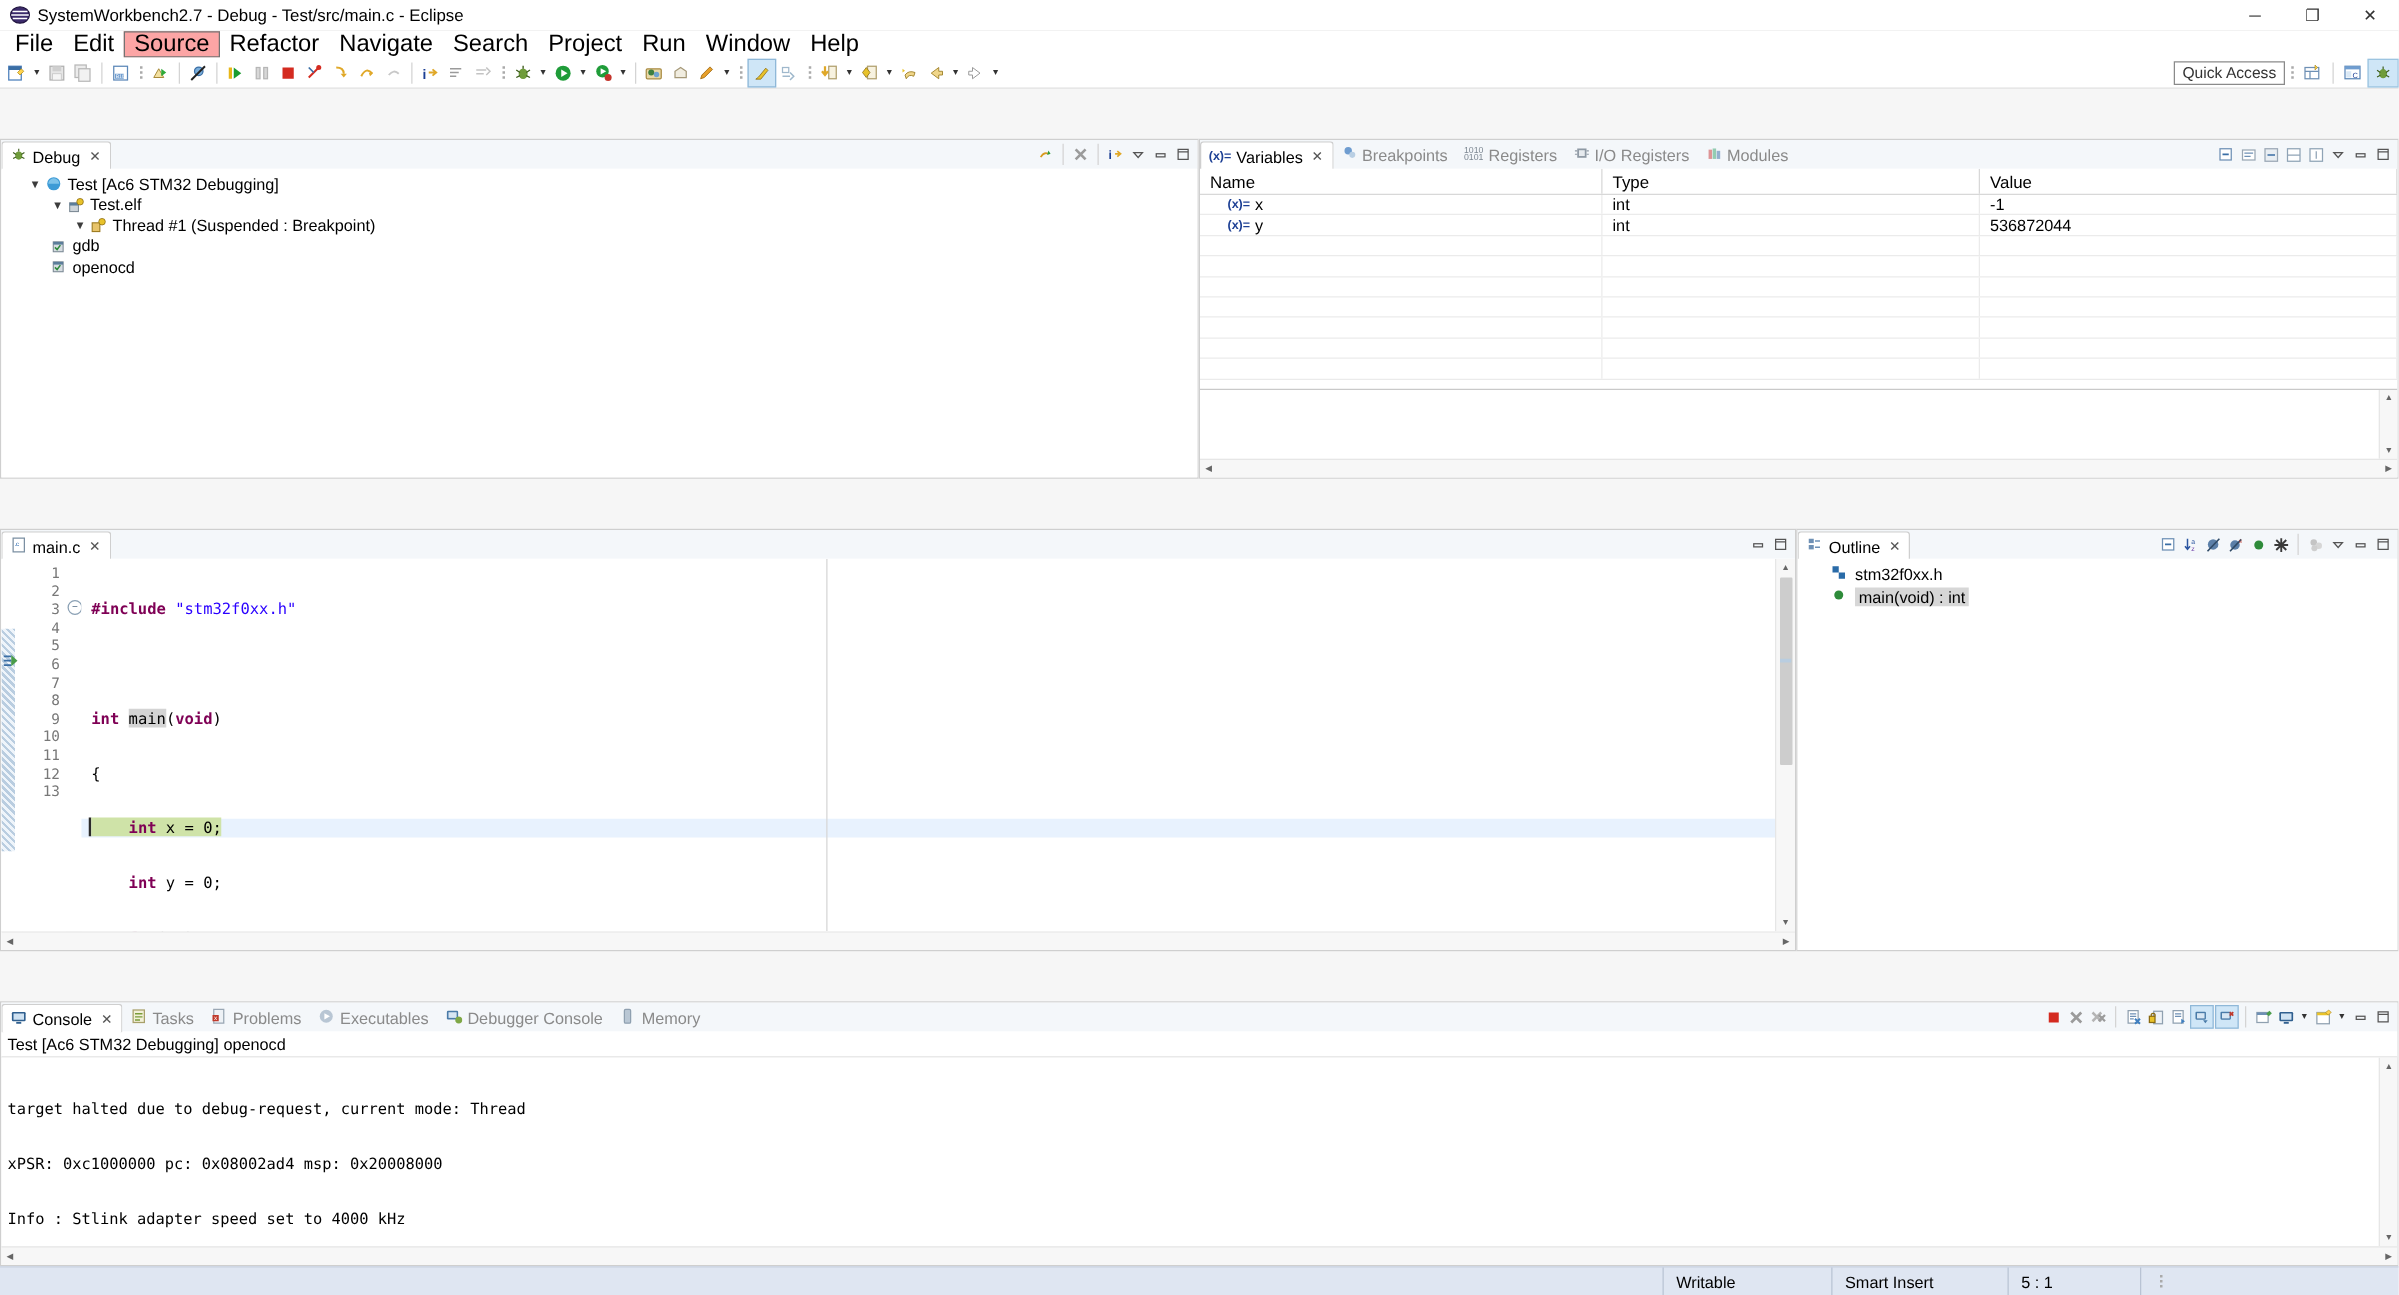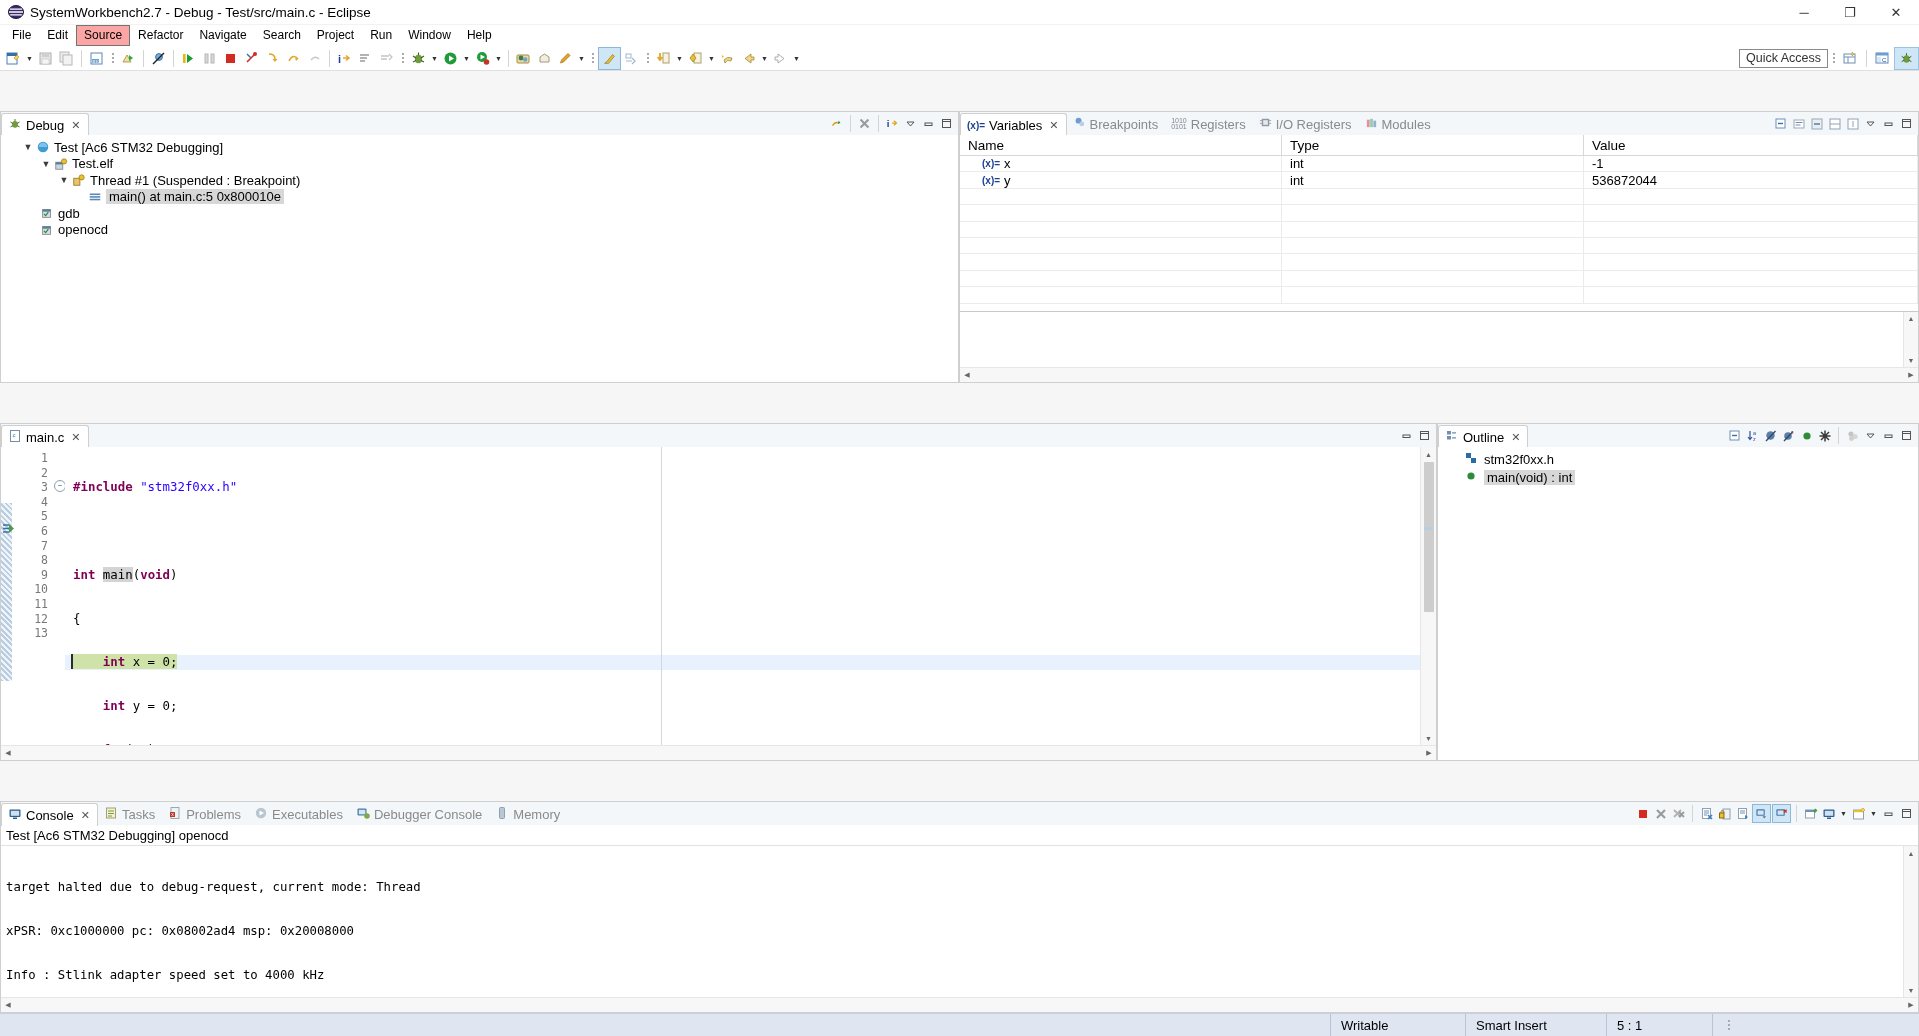--- a/index.html
+++ b/index.html
@@ -17,21 +17,21 @@
   .titlebar{height:24px;background:#ffffff;display:flex;align-items:center;
     border-bottom:1px solid #f2f2f2;flex:0 0 24px;}
   .titlebar .tb-icon{width:18px;height:18px;margin:0 5px 0 7px;flex:0 0 auto;}
   .titlebar .tb-text{font-size:13.5px;color:#000;white-space:nowrap;}
   .win-ctrls{margin-left:auto;display:flex;height:24px;}
   .win-btn{width:46px;height:24px;display:flex;align-items:center;justify-content:center;
     font-size:13px;color:#333;}
 
   
   .menubar{height:21px;background:#fff;display:flex;align-items:center;padding-left:4px;flex:0 0 21px;}
-  .menu-item{padding:2px 8px;font-size:12px;color:#000;line-height:17px;cursor:default;}
+  .menu-item{padding:2px 8px;font-size:19px;color:#000;line-height:17px;cursor:default;}
   .menu-item.active{background:#fca5a5;border:1px solid #737373;padding:1px 7px;}
 
   
   .toolbar{height:24px;background:#fff;display:flex;align-items:center;padding-left:3px;
     flex:0 0 24px;border-bottom:1px solid #dfdfdf;position:relative;}
   .tb-btn{width:21px;height:21px;display:flex;align-items:center;justify-content:center;flex:0 0 auto;}
   .tb-arrow{width:11px;height:21px;display:flex;align-items:center;justify-content:center;
     font-size:7px;color:#333;flex:0 0 auto;}
   .tb-sep{width:1px;height:17px;background:#d4d4d4;margin:0 4px;flex:0 0 auto;}
   .tb-dots{width:5px;height:17px;flex:0 0 auto;display:flex;flex-direction:column;
@@ -483,30 +483,20 @@
               <span class="arrow">▼</span>
               <span class="ico">
                 <svg width="14" height="14" viewBox="0 0 16 16">
                     <rect x="2" y="6" width="7" height="8" fill="#e8c46a" stroke="#9c7a20"></rect>
                     <circle cx="11" cy="5" r="3" fill="#e8c22a" stroke="#8a6a10" stroke-width=".7"></circle>
                   </svg>
               </span>
               <span class="lbl">Thread #1 (Suspended : Breakpoint)</span>
             </div>
 
-            <div class="trow" style="padding-left:86px;">
-              <span class="ico">
-                <svg width="14" height="14" viewBox="0 0 16 16">
-                    <rect x="2" y="4" width="12" height="1.8" fill="#5b87b8"></rect>
-                    <rect x="2" y="7" width="12" height="1.8" fill="#5b87b8"></rect>
-                    <rect x="2" y="10" width="12" height="1.8" fill="#5b87b8"></rect>
-                  </svg>
-              </span>
-              <span class="lbl sel">main() at main.c:5 0x800010e</span>
-            </div>
 
             <div class="trow" style="padding-left:38px;">
               <span class="ico">
                 <svg width="14" height="14" viewBox="0 0 16 16">
                     <rect x="3" y="4" width="9" height="9" fill="#d7dde2" stroke="#7d8b96"></rect>
                     <rect x="3" y="4" width="9" height="2.5" fill="#5b7d9a"></rect>
                     <path d="M4.5 9 l2 2 l3 -4" stroke="#2d8a3c" stroke-width="1.4" fill="none"></path>
                   </svg>
               </span>
               <span class="lbl">gdb</span>

